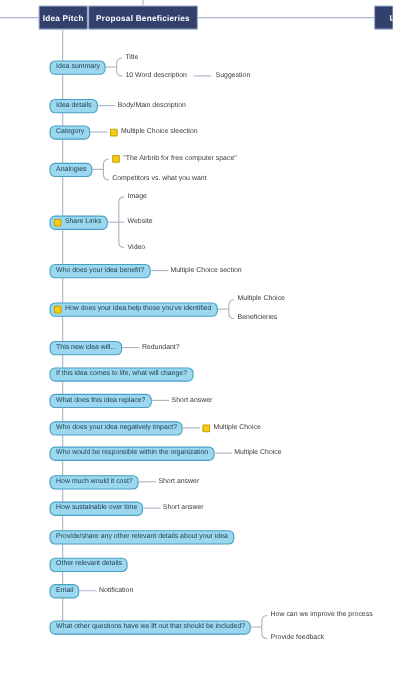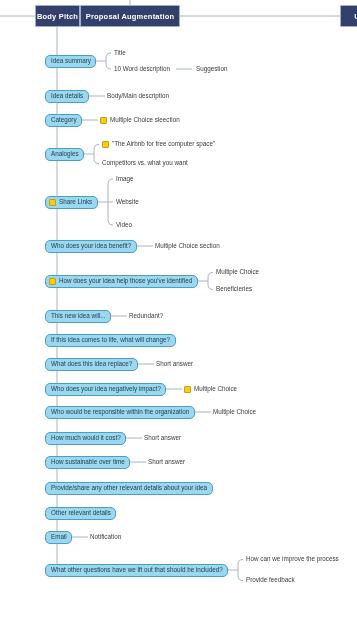--- a/index.html
+++ b/index.html
@@ -119,24 +119,24 @@
       <line x1="57" y1="513" x2="45" y2="513" stroke="#a8b4c4" stroke-width="1"></line>
       <line x1="57" y1="537" x2="45" y2="537" stroke="#a8b4c4" stroke-width="1"></line>
       <line x1="72" y1="537" x2="88" y2="537" stroke="#a8b4c4" stroke-width="1"></line>
       <line x1="57" y1="570" x2="45" y2="570" stroke="#a8b4c4" stroke-width="1"></line>
       <line x1="228" y1="570" x2="238" y2="570" stroke="#a8b4c4" stroke-width="1"></line>
       <path d="M243,559.5 Q238,559.5 238,564.5 L238,575.5 Q238,580.5 243,580.5" fill="none" stroke="#a8b4c4" stroke-width="1"></path>
       <path d="M57,27 L57,564 Q57,570 63,570" fill="none" stroke="#a8b4c4" stroke-width="1"></path>
     </svg>
   <div id="nodes">
       <div class="hnode" style="left: 35px; top: 5px; width: 45px;">
-        <span>Body Pitch</span>
+        <span>Idea Pitch</span>
       </div>
       <div class="hnode" style="left: 80px; top: 5px; width: 100px;">
-        <span>Proposal Augmentation</span>
+        <span>Proposal Beneficieries</span>
       </div>
       <div class="hnode" style="left: 340px; top: 5px; width: 34px;">
         <span>U</span>
       </div>
       <div class="node" style="left: 45px; top: 54.5px; width: 51px;">
         <span>Idea summary</span>
       </div>
       <div class="leaf" style="left: 114px; top: 48.5px;">
         <span>Title</span>
       </div>

